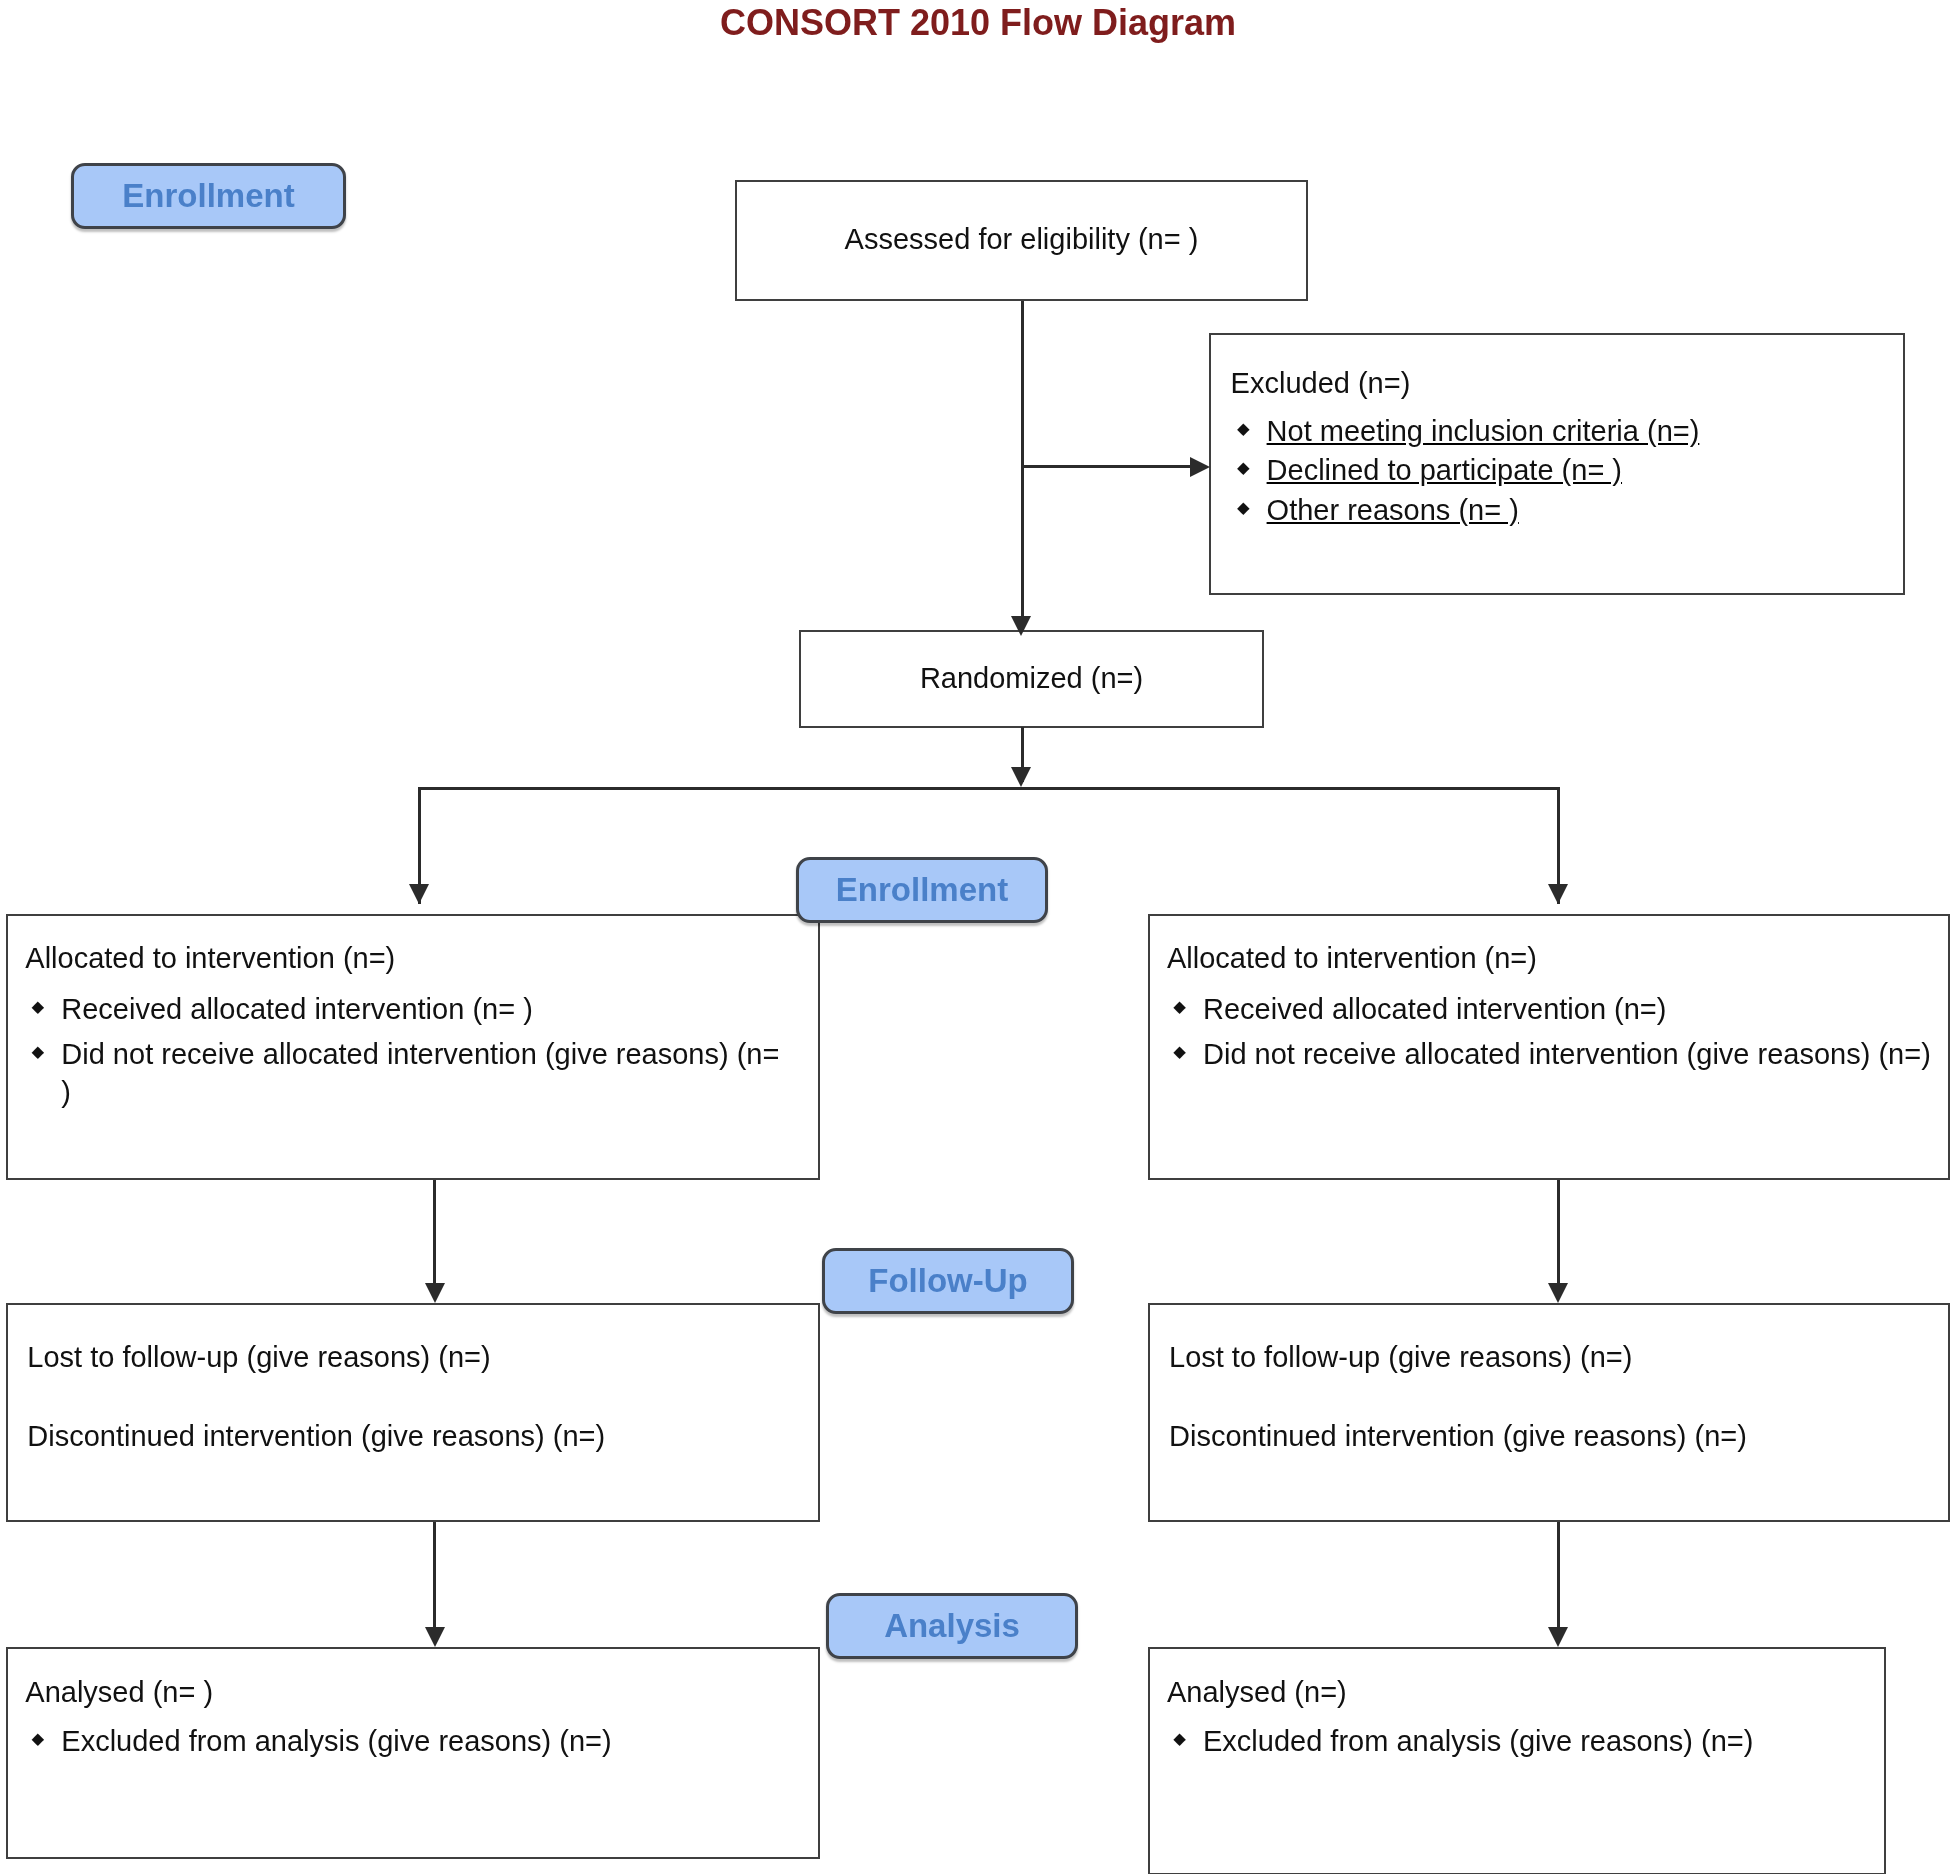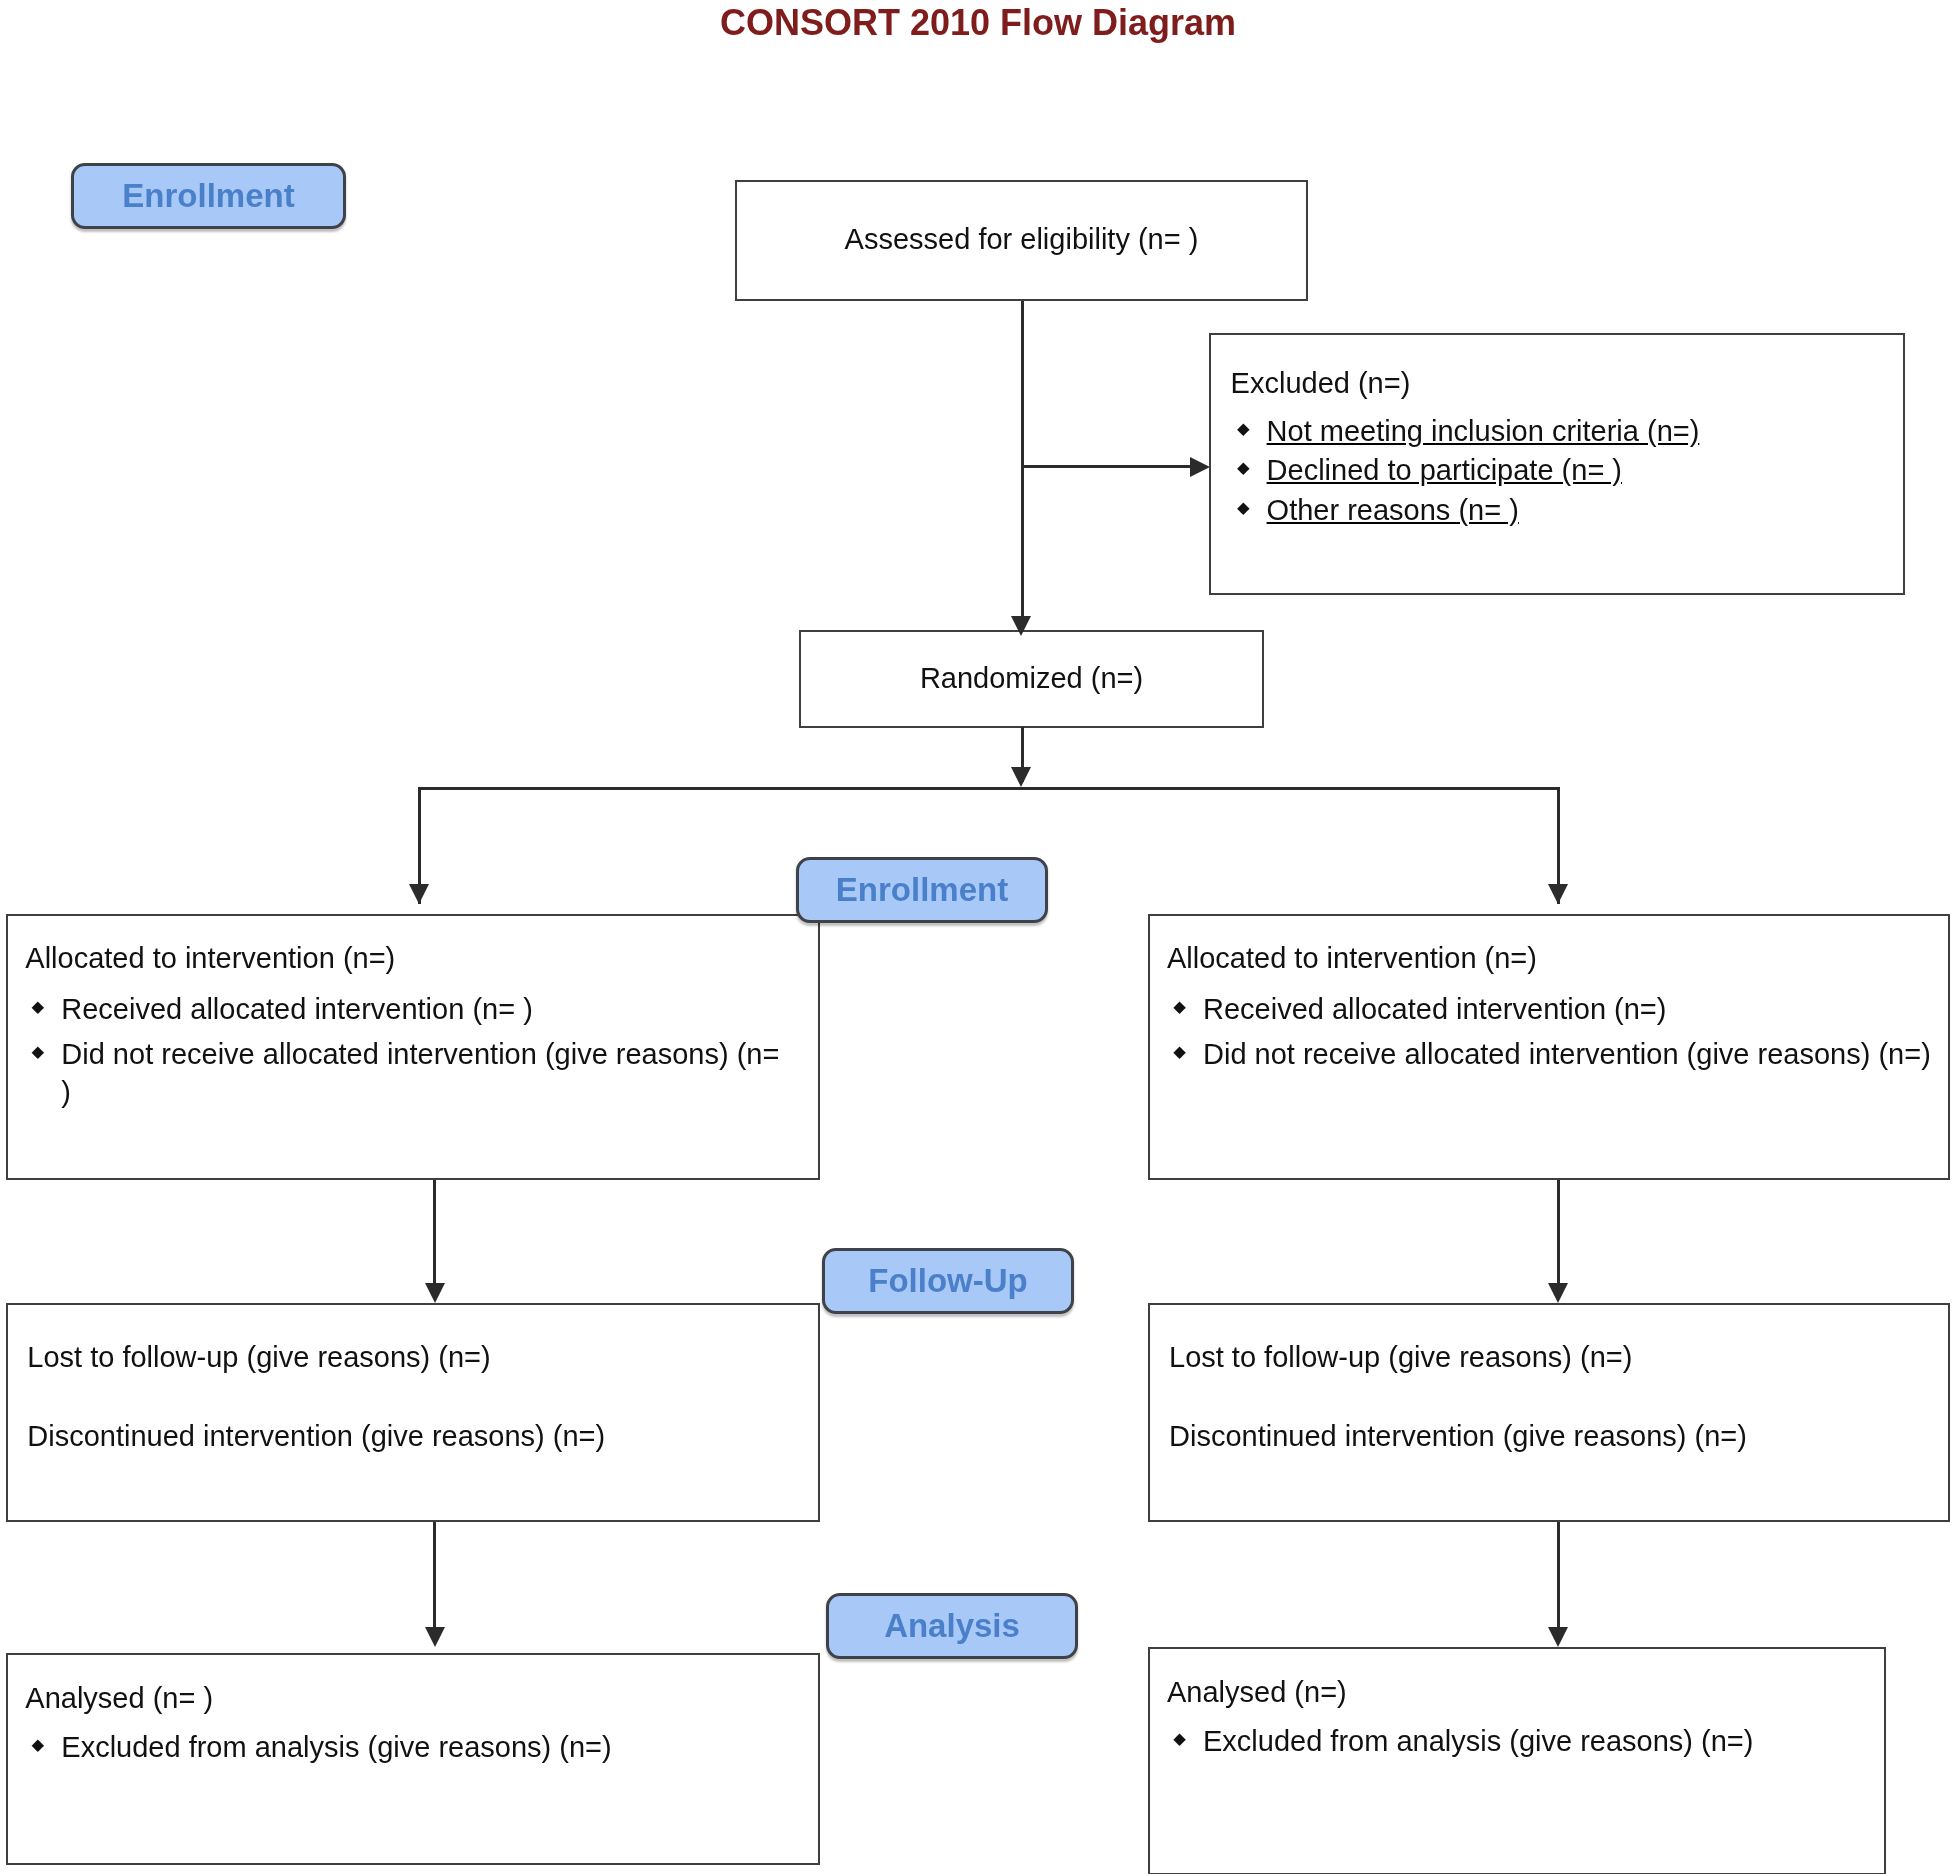--- a/index.html
+++ b/index.html
@@ -196,21 +196,21 @@
   <div class="box" style="left:6.3px; top:1303px; width:814px; height:219px;">
     <div class="box-text" style="left:19px; top:34px;">Lost to follow-up (give reasons) (n=)</div>
     <div class="box-text" style="left:19px; top:113px;">Discontinued intervention (give reasons) (n=)</div>
   </div>
 
   <div class="box" style="left:1148px; top:1303px; width:802px; height:219px;">
     <div class="box-text" style="left:19px; top:34px;">Lost to follow-up (give reasons) (n=)</div>
     <div class="box-text" style="left:19px; top:113px;">Discontinued intervention (give reasons) (n=)</div>
   </div>
 
-  <div class="box" style="left:6.3px; top:1647px; width:814px; height:212px;margin-top:6px;">
+  <div class="box" style="left:6.3px; top:1647px; width:814px; height:212px;">
     <div class="box-text" style="left:17px; top:25px;">Analysed  (n= )</div>
     <ul class="bullets tight" style="position:absolute; left:17px; top:74px; width:770px;">
       <li>Excluded from analysis (give reasons) (n=)</li>
     </ul>
   </div>
 
   <div class="box" style="left:1148px; top:1647px; width:738px; height:228px;">
     <div class="box-text" style="left:17px; top:25px;">Analysed  (n=)</div>
     <ul class="bullets tight" style="position:absolute; left:17px; top:74px; width:767px;">
       <li>Excluded from analysis (give reasons) (n=)</li>

